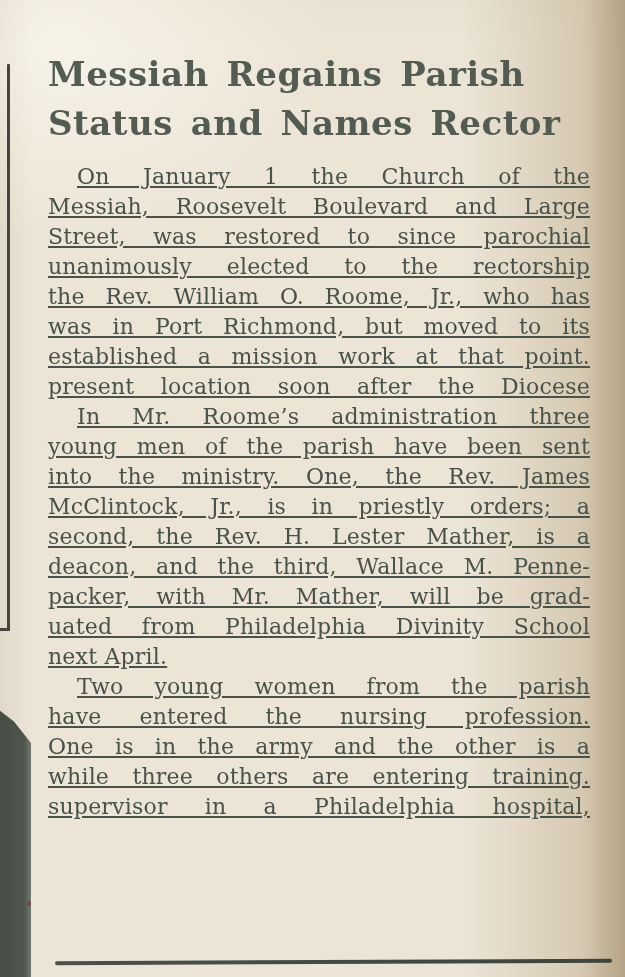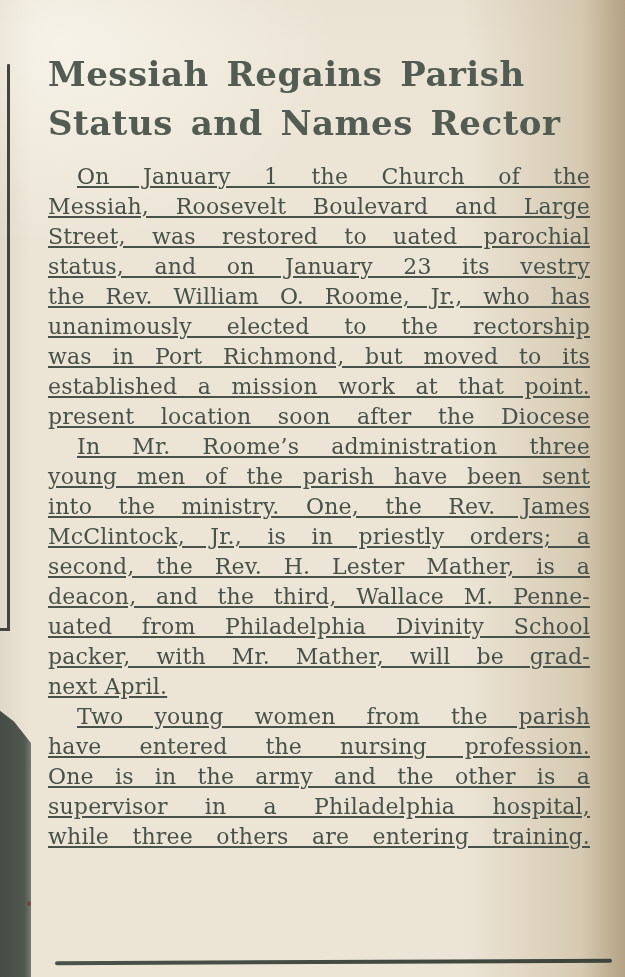--- a/index.html
+++ b/index.html
@@ -77,45 +77,44 @@
 
   <div class="article">
     <h1 class="headline">
       <div>Messiah Regains Parish</div>
       <div>Status and Names Rector</div>
     </h1>
 
     <div class="para">
         <div class="line first">On January 1 the Church of the</div>
         <div class="line">Messiah, Roosevelt Boulevard and Large</div>
-        <div class="line">Street, was restored to uated parochial</div>
-        <div class="line">status, and on January 23 its vestry</div>
+        <div class="line">Street, was restored to since parochial</div>
+        <div class="line">unanimously elected to the rectorship</div>
         <div class="line">the Rev. William O. Roome, Jr., who has</div>
-        <div class="line">unanimously elected to the rectorship</div>
         <div class="line">was in Port Richmond, but moved to its</div>
         <div class="line">established a mission work at that point.</div>
         <div class="line">present location soon after the Diocese</div>
       </div>
     <div class="para">
         <div class="line first">In Mr. Roome’s administration three</div>
         <div class="line">young men of the parish have been sent</div>
         <div class="line">into the ministry. One, the Rev. James</div>
         <div class="line">McClintock, Jr., is in priestly orders; a</div>
         <div class="line">second, the Rev. H. Lester Mather, is a</div>
         <div class="line">deacon, and the third, Wallace M. Penne-</div>
+        <div class="line">packer, with Mr. Mather, will be grad-</div>
         <div class="line">uated from Philadelphia Divinity School</div>
-        <div class="line">packer, with Mr. Mather, will be grad-</div>
         <div class="line short">next April.</div>
       </div>
     <div class="para">
         <div class="line first">Two young women from the parish</div>
         <div class="line">have entered the nursing profession.</div>
         <div class="line">One is in the army and the other is a</div>
+        <div class="line">while three others are entering training.</div>
         <div class="line">supervisor in a Philadelphia hospital,</div>
-        <div class="line">while three others are entering training.</div>
       </div>
   </div>
 
   <div class="edge-line-v"></div>
   <div class="edge-line-foot"></div>
   <div class="gutter-band"></div>
   <div class="speck"></div>
   <div class="bottom-rule"></div>
 
 </div>

